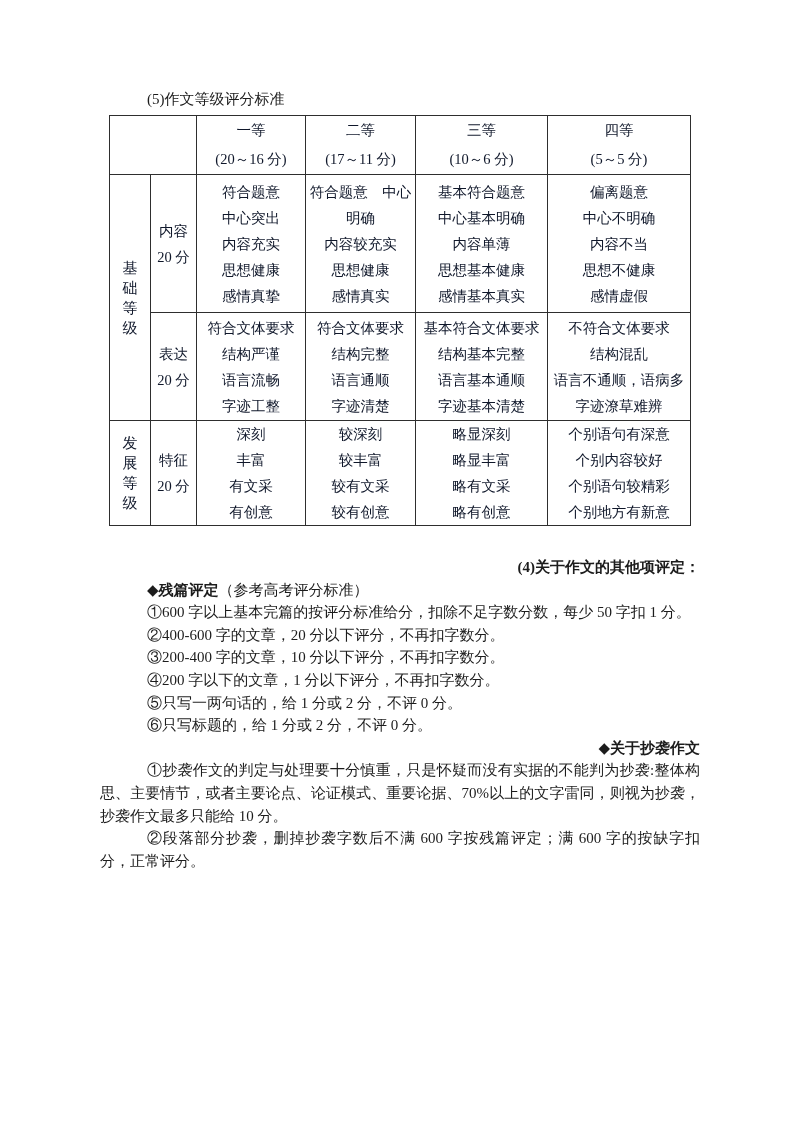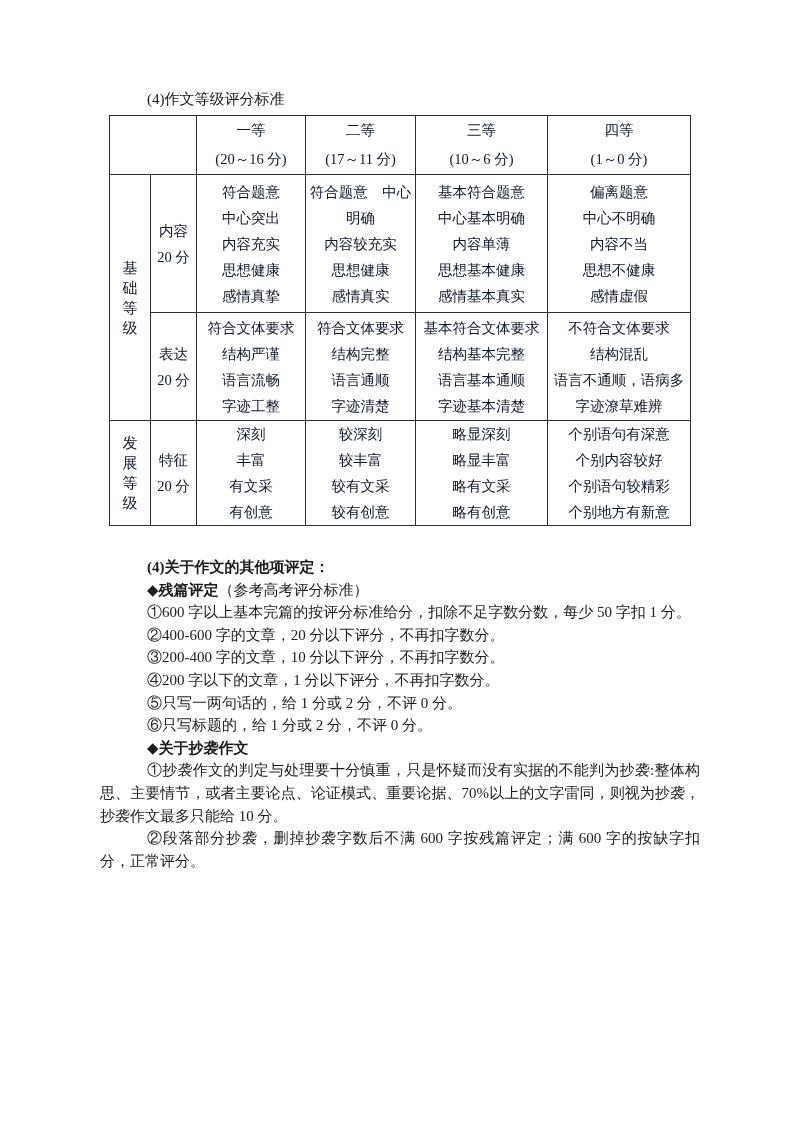--- a/index.html
+++ b/index.html
@@ -25,28 +25,28 @@
     word-break:break-all; text-align:left;
   }
   tr.r-head { height:58px; }
   tr.r-content { height:138px; }
   tr.r-expr { height:108px; }
   tr.r-feat { height:103px; }
 
   .notes { margin-top:30px; font-size:15px; line-height:22.6px; }
   .notes p { margin:0; text-indent:47px; }
   .notes p.just { text-align:justify;font-family:Liberation Serif, serif; }
-  .b { font-weight:bold; }
+  .b { font-weight:bold;text-align:right; }
 </style>
 </head>
 <body>
 
 <div class="page">
 
-  <p class="title3">(4)作文等级评分标准</p>
+  <p class="title3">(5)作文等级评分标准</p>
 
   <table class="rubric">
     <colgroup>
       <col style="width:41px">
         <col style="width:46px">
         <col style="width:109px">
       <col style="width:110px">
         <col style="width:132px">
         <col style="width:143px">
     </colgroup>
@@ -60,21 +60,21 @@
         <td>
             <span class="hlines">二等
 (17～11 分)</span>
           </td>
         <td>
             <span class="hlines">三等
 (10～6 分)</span>
           </td>
         <td>
             <span class="hlines">四等
-(1～0 分)</span>
+(5～5 分)</span>
           </td>
       </tr>
 
       <tr class="r-content">
         <td rowspan="2"><span class="vlabel">基础等级</span></td>
         <td>
             <span class="lines">内容
 20 分</span>
           </td>
         <td>

